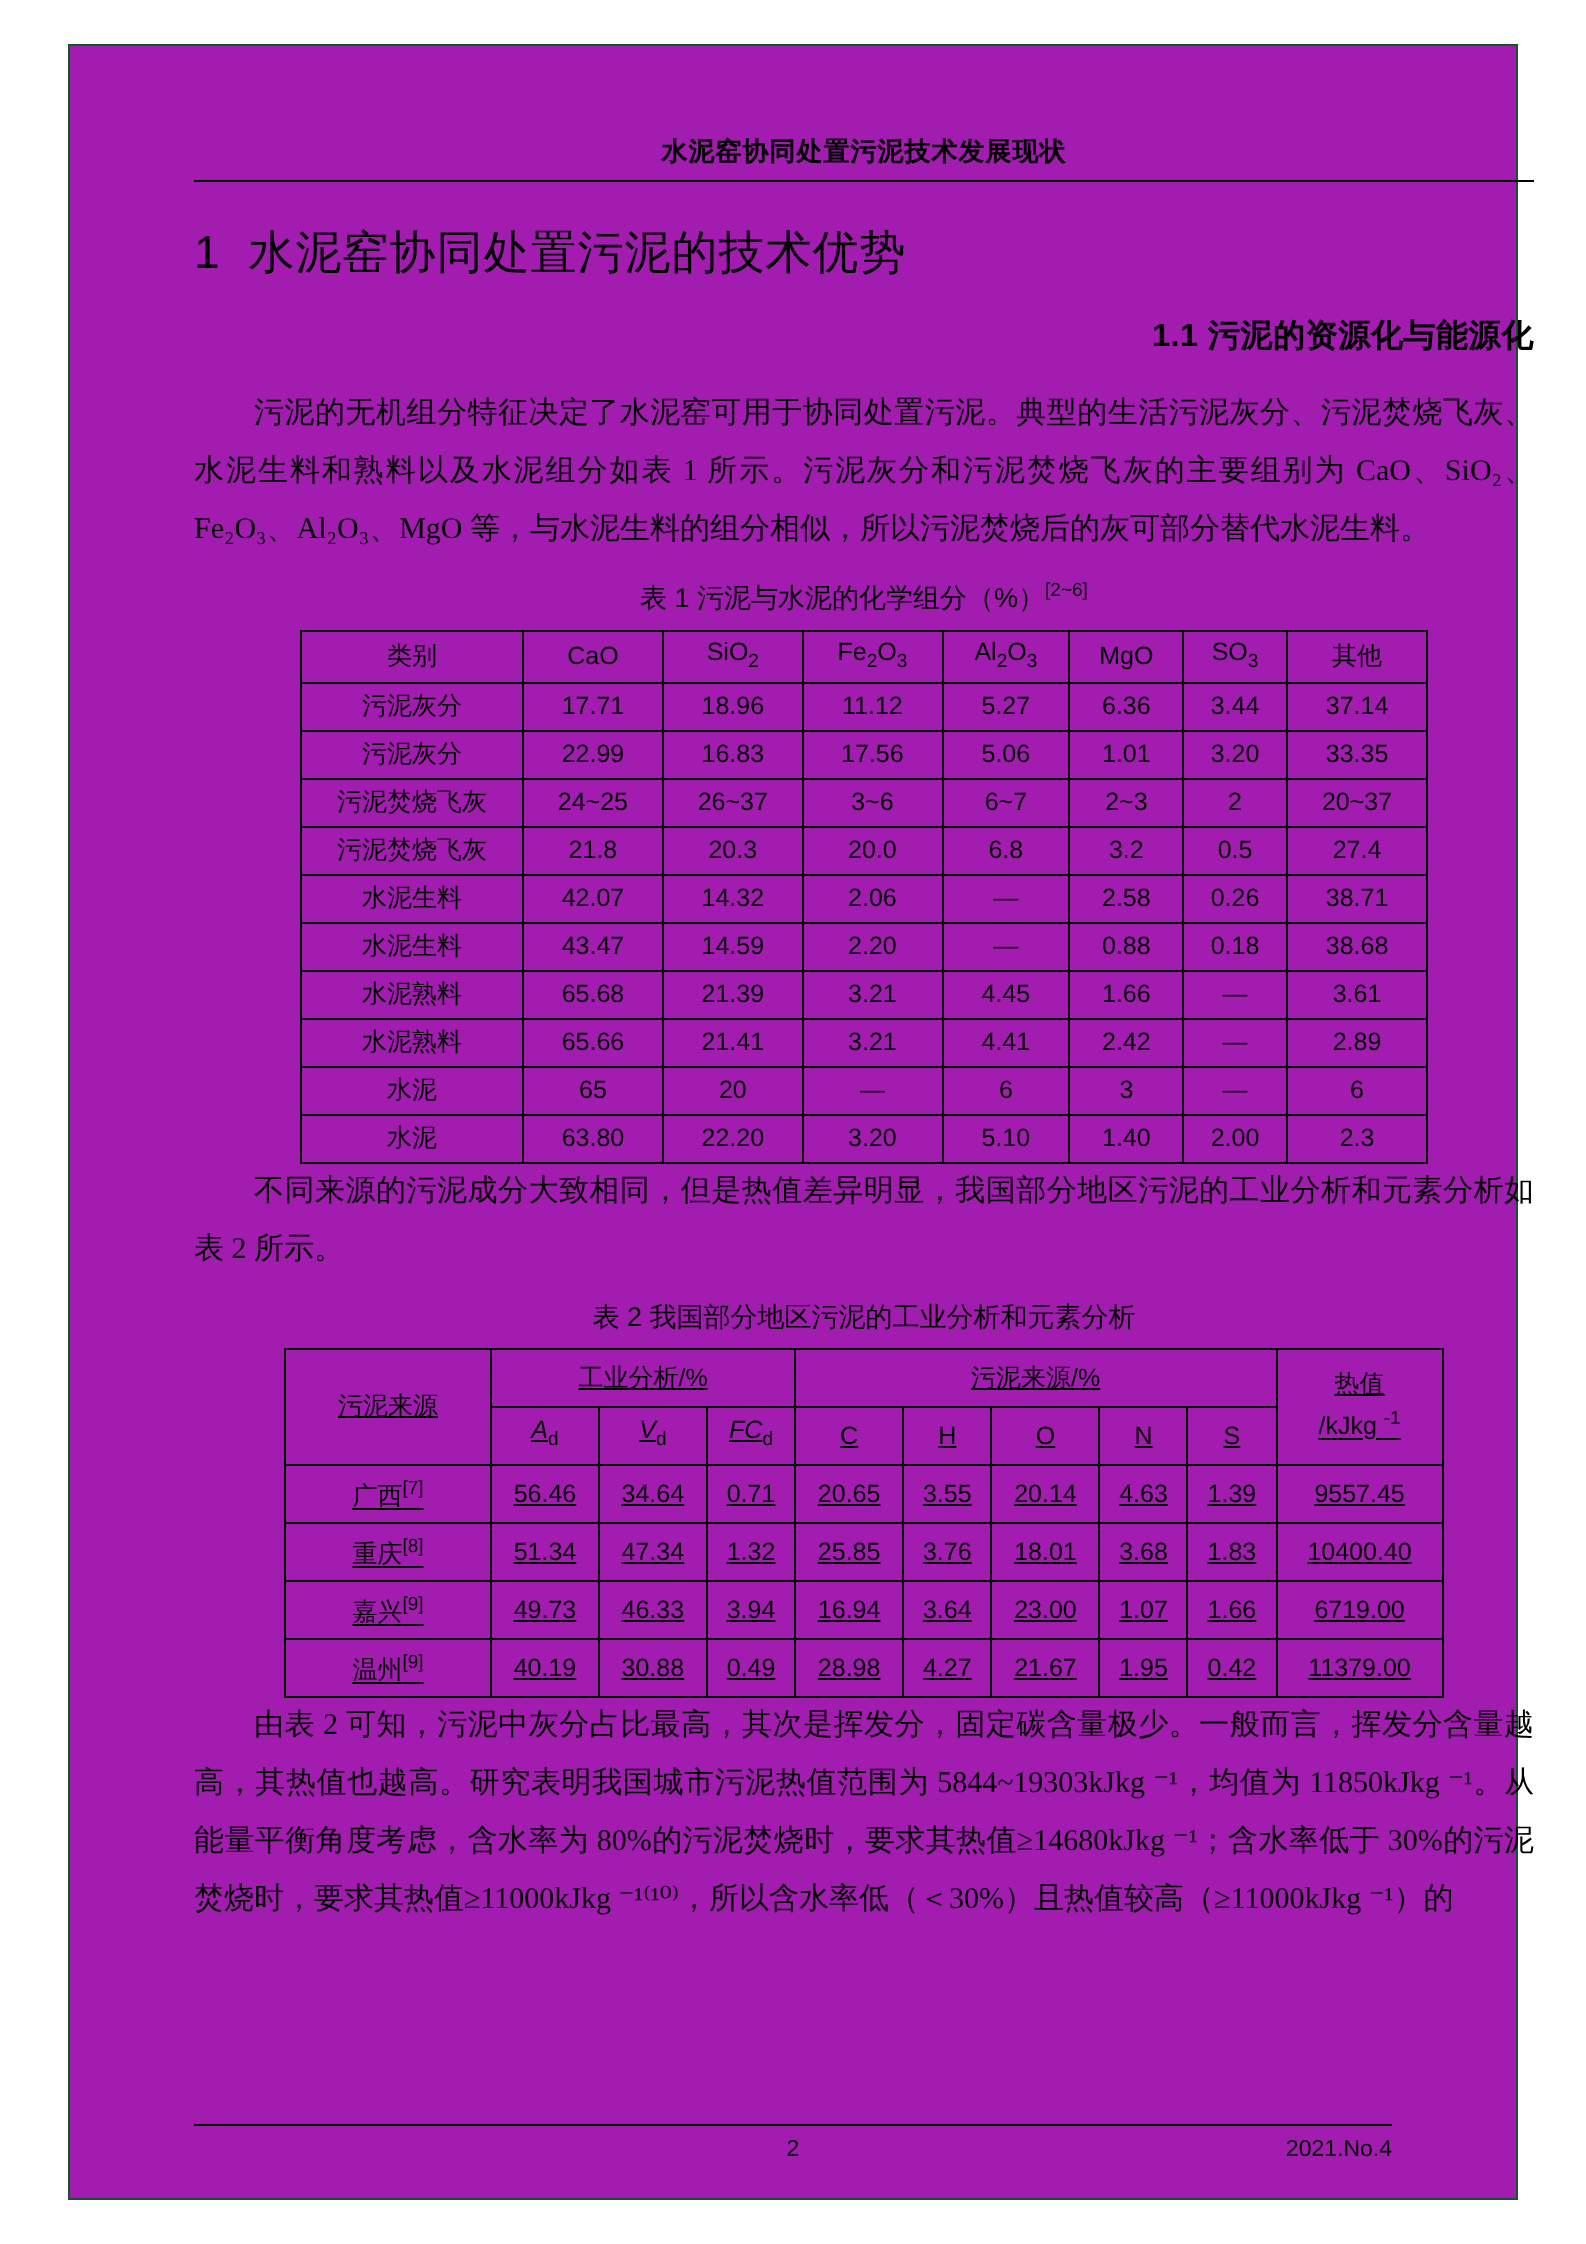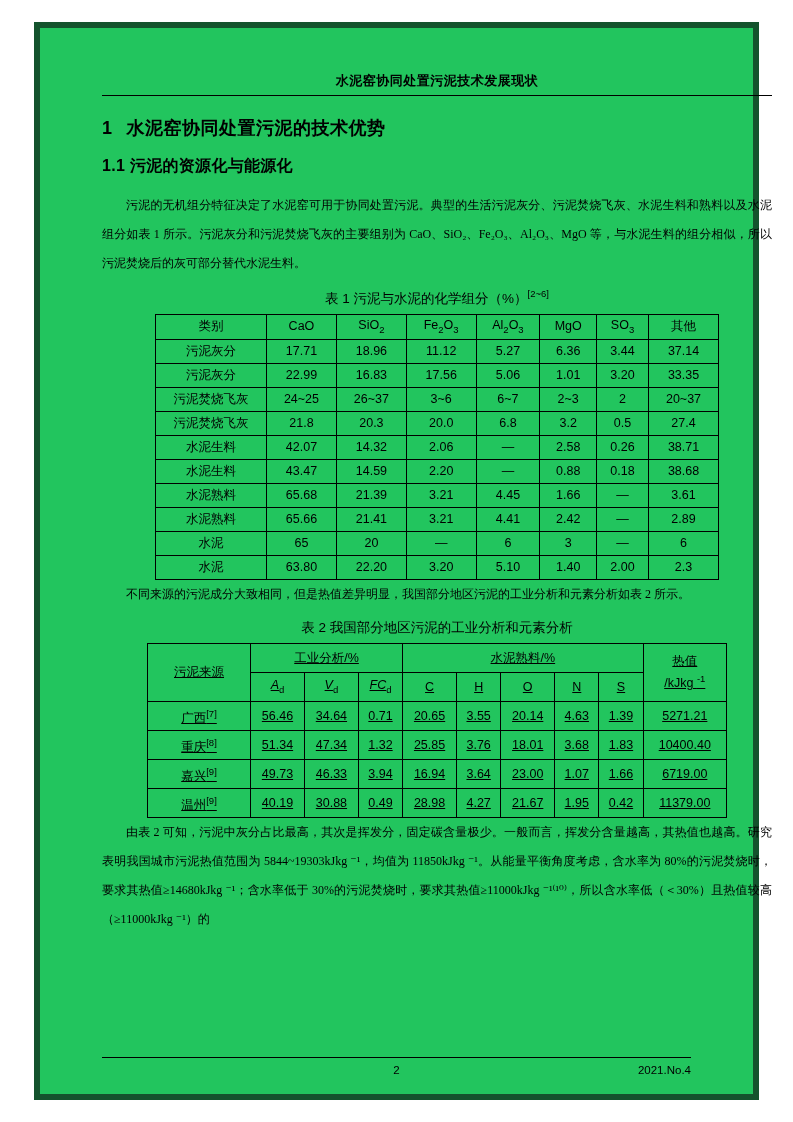--- a/index.html
+++ b/index.html
@@ -17,23 +17,23 @@
     font-family: "Liberation Serif", "DejaVu Serif", serif;
     color: #000;
     overflow: hidden;
   }
   .sheet {
     position: absolute;
     left: 34px;
     top: 22px;
     width: 725px;
     height: 1078px;
-    border: 6px solid #14532d;
+    border: 1px solid #14532d;
     box-sizing: border-box;
-    background: #22c55e;
+    background: #a21caf;
   }
   .content {
     position: absolute;
     left: 62px;
     top: 44px;
     width: 670px;
     box-sizing: border-box;
   }
   
   .run-head {
@@ -43,36 +43,37 @@
     font-family: "Liberation Sans", sans-serif;
     letter-spacing: .5px;
     padding-bottom: 5px;
   }
   .run-head-rule {
     border-bottom: 1.6px solid #000;
     width: 100%;
     margin-bottom: 20px;
   }
   h1.sec {
-    font-size: 18px;
-    font-weight: bold;
+    font-size: 23px;
+    font-weight: normal;
     font-family: "Liberation Sans", sans-serif;
     margin: 12px 0 16px 0;
     letter-spacing: .5px;
   }
   h1.sec .num { margin-right: 14px; }
   h2.subsec {
     font-size: 16px;
     font-weight: bold;
     font-family: "Liberation Sans", sans-serif;
     margin: 0 0 14px 0;
     letter-spacing: .3px;
+    text-align: right;
   }
   p.body {
-    font-size: 12px;
+    font-size: 15px;
     line-height: 29px;
     margin: 0 0 6px 0;
     text-align: justify;
     text-justify: inter-ideograph;
   }
   p.body.indent { text-indent: 2em; }
   sup { font-size: 9.5px; vertical-align: super; }
   sub { font-size: 9.5px; vertical-align: sub; }
 
   .tbl-caption {
@@ -281,21 +282,21 @@
       <p class="body indent">不同来源的污泥成分大致相同，但是热值差异明显，我国部分地区污泥的工业分析和元素分析如表 2 所示。</p>
 
       <div class="tbl-caption">表 2  我国部分地区污泥的工业分析和元素分析</div>
 
       <div class="center-wrap">
         <table class="data" id="table2">
           <thead>
             <tr>
               <th class="srccol" rowspan="2">污泥来源</th>
               <th colspan="3">工业分析/%</th>
-              <th colspan="5">水泥熟料/%</th>
+              <th colspan="5">污泥来源/%</th>
               <th rowspan="2">热值<br>/kJkg <sup>-1</sup></th>
             </tr>
             <tr>
               <th><i>A</i><sub>d</sub></th>
               <th><i>V</i><sub>d</sub></th>
               <th><i>FC</i><sub>d</sub></th>
               <th>C</th>
               <th>H</th>
               <th>O</th>
               <th>N</th>
@@ -306,21 +307,21 @@
               <tr>
                 <td class="srccol">广西<sup>[7]</sup></td>
                 <td>56.46</td>
                 <td>34.64</td>
                 <td>0.71</td>
                 <td>20.65</td>
                 <td>3.55</td>
                 <td>20.14</td>
                 <td>4.63</td>
                 <td>1.39</td>
-                <td>5271.21</td>
+                <td>9557.45</td>
               </tr>
               <tr>
                 <td class="srccol">重庆<sup>[8]</sup></td>
                 <td>51.34</td>
                 <td>47.34</td>
                 <td>1.32</td>
                 <td>25.85</td>
                 <td>3.76</td>
                 <td>18.01</td>
                 <td>3.68</td>

